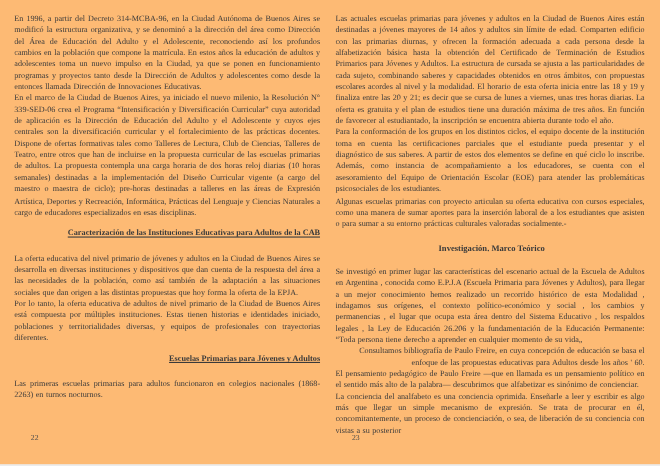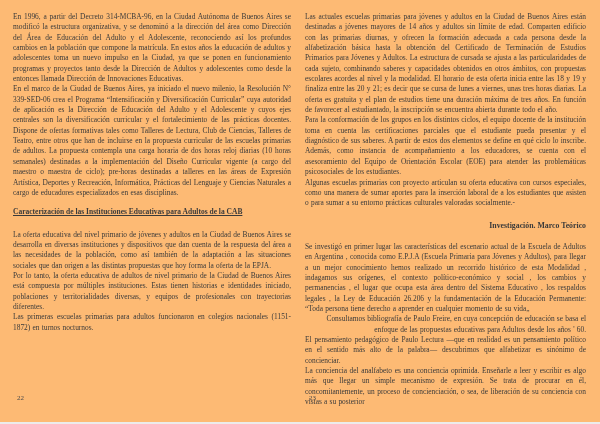--- a/index.html
+++ b/index.html
@@ -33,34 +33,34 @@
     word-spacing: 0.4px;
   }
   .para.center {
     text-align: right;
   }
   .heading-center {
     font-size: 7.5px;
     line-height: 10.35px;
     font-weight: bold;
     text-decoration: underline;
-    text-align: left;
+    text-align: right;
     margin: 9px 0 12px 0;
   }
   .heading-left {
     font-size: 7.8px;
     line-height: 10.35px;
     font-weight: bold;
-    text-align: right;
+    text-align: center;
     margin: 12px 0 11px 0;
     padding-left: 3px;
   }
   .page-number {
     position: absolute;
-    left: 4px;
+    left: 15px;
     top: 394px;
     font-size: 7px;
     color: #4a4a4a;
   }
   
   #spread::after {
     content: "";
     position: absolute;
     left: 0;
     right: 0;
@@ -74,32 +74,33 @@
 
 <div id="spread">
 
   <div class="page" id="page-left">
     <div class="page-inner">
       <p class="para">En 1996, a partir del Decreto 314-MCBA-96, en la Ciudad Autónoma de Buenos Aires se modificó la estructura organizativa, y se denominó a la dirección del área como Dirección del Área de Educación del Adulto y el Adolescente, reconociendo así los profundos cambios en la población que compone la matrícula. En estos años la educación de adultos y adolescentes toma un nuevo impulso en la Ciudad, ya que se ponen en funcionamiento programas y proyectos tanto desde la Dirección de Adultos y adolescentes como desde la entonces llamada Dirección de Innovaciones Educativas.</p>
       <p class="para">En el marco de la Ciudad de Buenos Aires, ya iniciado el nuevo milenio, la Resolución N° 339-SED-06 crea el Programa “Intensificación y Diversificación Curricular” cuya autoridad de aplicación es la Dirección de Educación del Adulto y el Adolescente y cuyos ejes centrales son la diversificación curricular y el fortalecimiento de las prácticas docentes. Dispone de ofertas formativas tales como Talleres de Lectura, Club de Ciencias, Talleres de Teatro, entre otros que han de incluirse en la propuesta curricular de las escuelas primarias de adultos. La propuesta contempla una carga horaria de dos horas reloj diarias (10 horas semanales) destinadas a la implementación del Diseño Curricular vigente (a cargo del maestro o maestra de ciclo); pre-horas destinadas a talleres en las áreas de Expresión Artística, Deportes y Recreación, Informática, Prácticas del Lenguaje y Ciencias Naturales a cargo de educadores especializados en esas disciplinas.</p>
       <h2 class="heading-center">Caracterización de las Instituciones Educativas para Adultos de la CAB</h2>
       <p class="para">La oferta educativa del nivel primario de jóvenes y adultos en la Ciudad de Buenos Aires se desarrolla en diversas instituciones y dispositivos que dan cuenta de la respuesta del área a las necesidades de la población, como así también de la adaptación a las situaciones sociales que dan origen a las distintas propuestas que hoy forma la oferta de la EPJA.</p>
       <p class="para">Por lo tanto, la oferta educativa de adultos de nivel primario de la Ciudad de Buenos Aires está compuesta por múltiples instituciones. Estas tienen historias e identidades iniciado, poblaciones y territorialidades diversas, y equipos de profesionales con trayectorias diferentes.</p>
-      <p class="para">Las primeras escuelas primarias para adultos funcionaron en colegios nacionales (1151-1872) en turnos nocturnos.</p>
+      <h2 class="heading-center">Escuelas Primarias para Jóvenes y Adultos</h2>
+      <p class="para">Las primeras escuelas primarias para adultos funcionaron en colegios nacionales (1868-2263) en turnos nocturnos.</p>
     </div>
     <div class="page-number">22</div>
   </div>
 
   <div class="page" id="page-right">
     <div class="page-inner">
       <p class="para">Las actuales escuelas primarias para jóvenes y adultos en la Ciudad de Buenos Aires están destinadas a jóvenes mayores de 14 años y adultos sin límite de edad. Comparten edificio con las primarias diurnas, y ofrecen la formación adecuada a cada persona desde la alfabetización básica hasta la obtención del Certificado de Terminación de Estudios Primarios para Jóvenes y Adultos. La estructura de cursada se ajusta a las particularidades de cada sujeto, combinando saberes y capacidades obtenidos en otros ámbitos, con propuestas escolares acordes al nivel y la modalidad. El horario de esta oferta inicia entre las 18 y 19 y finaliza entre las 20 y 21; es decir que se cursa de lunes a viernes, unas tres horas diarias. La oferta es gratuita y el plan de estudios tiene una duración máxima de tres años. En función de favorecer al estudiantado, la inscripción se encuentra abierta durante todo el año.</p>
       <p class="para">Para la conformación de los grupos en los distintos ciclos, el equipo docente de la institución toma en cuenta las certificaciones parciales que el estudiante pueda presentar y el diagnóstico de sus saberes. A partir de estos dos elementos se define en qué ciclo lo inscribe. Además, como instancia de acompañamiento a los educadores, se cuenta con el asesoramiento del Equipo de Orientación Escolar (EOE) para atender las problemáticas psicosociales de los estudiantes.</p>
       <p class="para">Algunas escuelas primarias con proyecto articulan su oferta educativa con cursos especiales, como una manera de sumar aportes para la inserción laboral de a los estudiantes que asisten o para sumar a su entorno prácticas culturales valoradas socialmente.-</p>
       <h2 class="heading-left">Investigación. Marco Teórico</h2>
       <p class="para">Se investigó en primer lugar las características del escenario actual de la Escuela de Adultos en Argentina , conocida como E.P.J.A (Escuela Primaria para Jóvenes y Adultos), para llegar a un mejor conocimiento hemos realizado un recorrido histórico de esta Modalidad , indagamos sus orígenes, el contexto político-económico y social , los cambios y permanencias , el lugar que ocupa esta área dentro del Sistema Educativo , los respaldos legales , la Ley de Educación 26.206 y la fundamentación de la Educación Permanente: “Toda persona tiene derecho a aprender en cualquier momento de su vida„</p>
       <p class="para center">Consultamos bibliografía de Paulo Freire, en cuya concepción de educación se basa el enfoque de las propuestas educativas para Adultos desde los años ' 60.</p>
-      <p class="para">El pensamiento pedagógico de Paulo Lectura —que en realidad es un pensamiento político en el sentido más alto de la palabra— descubrimos que alfabetizar es sinónimo de concienciar.</p>
+      <p class="para">El pensamiento pedagógico de Paulo Freire —que en llamada es un pensamiento político en el sentido más alto de la palabra— descubrimos que alfabetizar es sinónimo de concienciar.</p>
       <p class="para">La conciencia del analfabeto es una conciencia oprimida. Enseñarle a leer y escribir es algo más que llegar un simple mecanismo de expresión. Se trata de procurar en él, concomitantemente, un proceso de concienciación, o sea, de liberación de su conciencia con vistas a su posterior</p>
     </div>
     <div class="page-number">23</div>
   </div>
 
 </div>
 
 </body></html>

